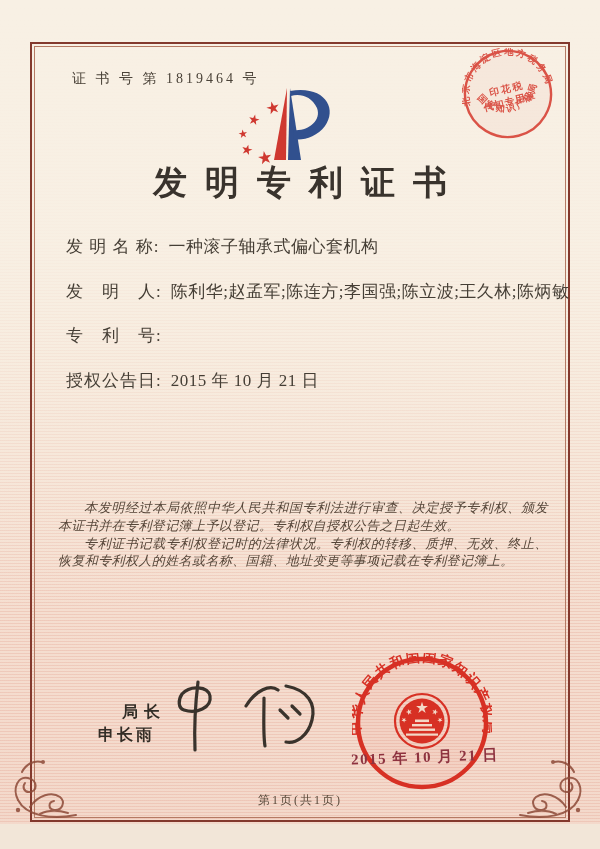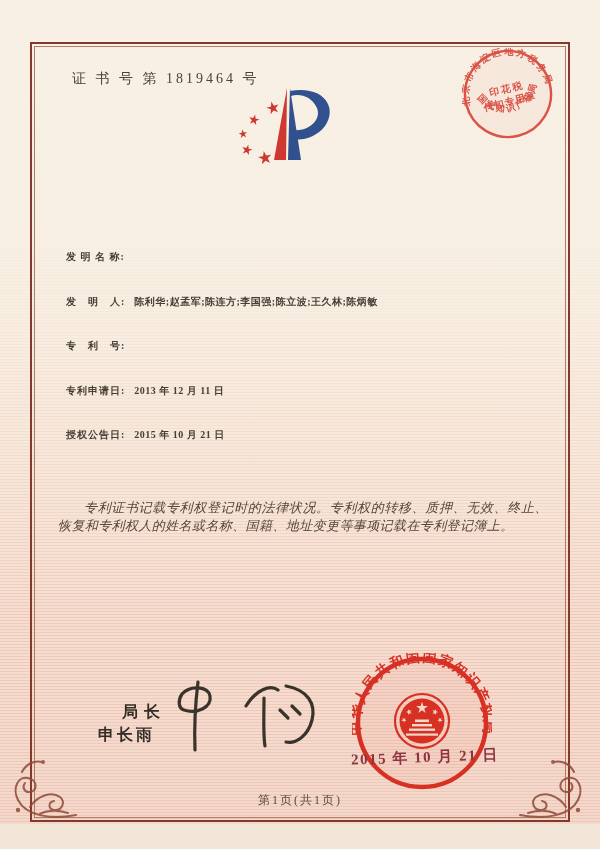--- a/index.html
+++ b/index.html
@@ -15,21 +15,21 @@
   }
   .frame{position:absolute;left:30px;top:42px;width:536px;height:776px;border:2px solid #83392d;z-index:1;}
   .frame-inner{position:absolute;inset:2px;border:1px solid #b57a64;}
   .bottom-strip{position:absolute;left:0;top:824px;width:600px;height:25px;background:#f2e6d8;z-index:0;}
   .cert-no{position:absolute;left:72px;top:70px;font-size:14px;letter-spacing:3px;color:#4a4238;z-index:2;}
   .logo{position:absolute;left:232px;top:84px;z-index:2;}
   .stamp{position:absolute;left:462px;top:48px;z-index:5;opacity:.93;}
   .title{position:absolute;left:0;top:160px;width:600px;text-align:center;font-size:34px;font-weight:bold;
          letter-spacing:18px;text-indent:18px;color:#39332d;z-index:2;}
   .fields{position:absolute;left:66px;top:235px;width:480px;z-index:2;}
-  .field-row{height:44.5px;display:flex;align-items:center;font-size:10px;color:#453e35;font-weight:bold;}
+  .field-row{height:44.5px;display:flex;align-items:flex-start;font-size:17px;color:#453e35;}
   .f-label{white-space:pre;letter-spacing:1px;margin-right:9px;}
   .f-value{letter-spacing:.5px;white-space:pre;}
   .paras{position:absolute;left:58px;top:499px;width:490px;font-size:13px;line-height:17.8px;
          color:#564639;text-align:justify;font-style:italic;letter-spacing:.4px;z-index:2;}
   .paras p{margin:0;text-indent:2em;}
   .sig-title{position:absolute;left:100px;top:702px;font-size:16px;font-weight:bold;letter-spacing:6px;
              color:#332d26;font-family:"Liberation Sans","DejaVu Sans",sans-serif;z-index:2;margin-left:22px;}
   .sig-name{position:absolute;left:98px;top:725px;font-size:16px;font-weight:bold;letter-spacing:3px;
             color:#332d26;font-family:Liberation Serif, serif;z-index:2;}
   .sig-script{position:absolute;left:168px;top:676px;z-index:2;}
@@ -103,43 +103,42 @@
         <textPath href="#tArcTop" startOffset="50%" text-anchor="middle">北京市海淀区地方税务局</textPath>
       </text>
       <text font-size="9.2" letter-spacing="2" font-weight="bold">
         <textPath href="#tArcBot" startOffset="50%" text-anchor="middle">国家知识产权局</textPath>
       </text>
       <text x="46" y="44" text-anchor="middle" font-size="9.8" font-weight="bold" letter-spacing="2">印花税</text>
       <text x="46" y="57" text-anchor="middle" font-size="9.8" font-weight="bold" letter-spacing="1">代扣专用章</text>
     </g>
   </svg>
 
+  <div class="title">发明专利证书</div>
 
   <div class="fields">
     <div class="field-row">
       <span class="f-label">发 明 名 称:</span>
+      <span class="f-value">一种滚子轴承式偏心套机构</span>
     </div>
     <div class="field-row">
       <span class="f-label">发　明　人:</span>
       <span class="f-value">陈利华;赵孟军;陈连方;李国强;陈立波;王久林;陈炳敏</span>
     </div>
     <div class="field-row">
       <span class="f-label">专　利　号:</span>
     </div>
     <div class="field-row">
-      <span class="f-label">专利申请日:</span>
-      <span class="f-value">2013 年 12 月 11 日</span>
-    </div>
-    <div class="field-row">
       <span class="f-label">授权公告日:</span>
       <span class="f-value">2015 年 10 月 21 日</span>
     </div>
   </div>
 
   <div class="paras">
+    <p>本发明经过本局依照中华人民共和国专利法进行审查、决定授予专利权、颁发本证书并在专利登记簿上予以登记。专利权自授权公告之日起生效。</p>
     <p>专利证书记载专利权登记时的法律状况。专利权的转移、质押、无效、终止、恢复和专利权人的姓名或名称、国籍、地址变更等事项记载在专利登记簿上。</p>
   </div>
 
   <div class="sig-title">局长</div>
   <div class="sig-name">申长雨</div>
 
   <svg class="sig-script" width="160" height="80" viewBox="0 0 160 80" fill="none" stroke="#3a332c" stroke-width="3.2" stroke-linecap="round">
     <path d="M30,6 C28,22 26,48 27,74"></path>
     <path d="M14,18 C22,9 40,10 42,20 C44,32 28,38 16,34 C10,32 10,24 14,18"></path>
     <path d="M78,30 C88,14 102,8 110,14"></path>

